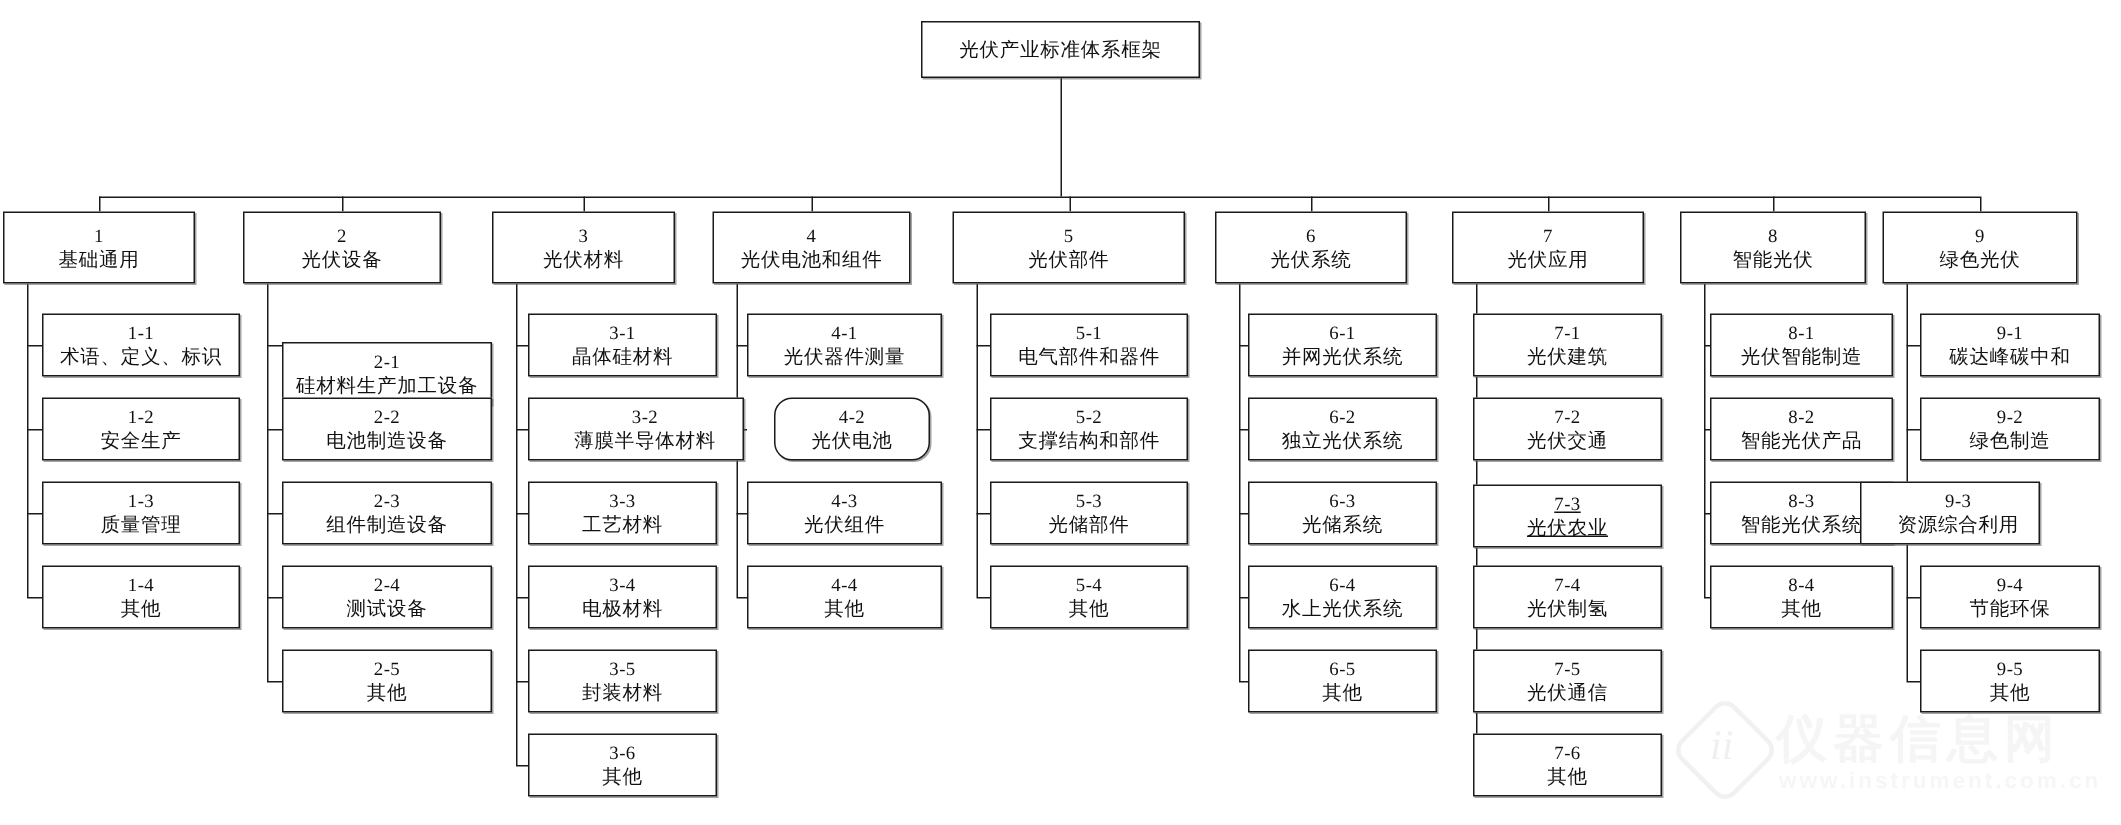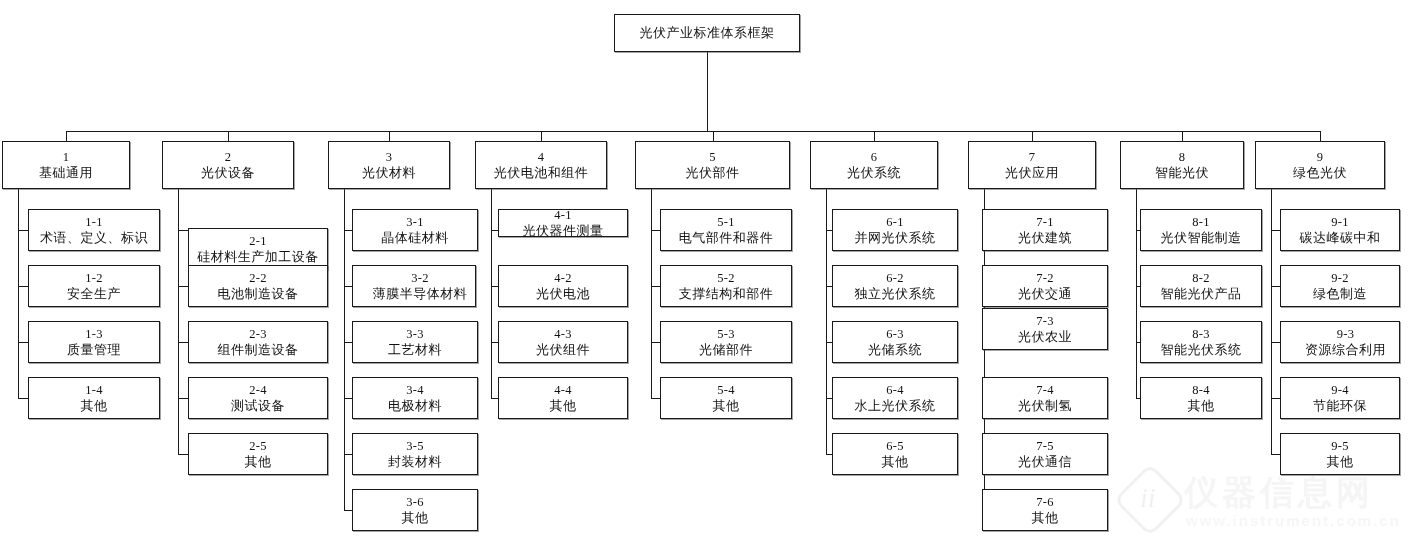--- a/index.html
+++ b/index.html
@@ -183,21 +183,21 @@
         <div class="code">3</div>
         <div class="label">光伏材料</div>
       </div>
       <div class="ln ln-v" style="left: 344px; top: 189px; width: 1px; height: 321px;"></div>
       <div class="ln ln-h" style="left: 344px; top: 230px; width: 8px; height: 1px;"></div>
       <div class="node" style="left: 352px; top: 209px; width: 126px; height: 42px;">
         <div class="code">3-1</div>
         <div class="label">晶体硅材料</div>
       </div>
       <div class="ln ln-h" style="left: 344px; top: 286px; width: 8px; height: 1px;"></div>
-      <div class="node" style="left: 352px; top: 265px; width: 124px; height: 42px; padding-left: 12px;">
+      <div class="node" style="left: 352px; top: 265px; width: 144px; height: 42px; padding-left: 12px;">
         <div class="code">3-2</div>
         <div class="label">薄膜半导体材料</div>
       </div>
       <div class="ln ln-h" style="left: 344px; top: 342px; width: 8px; height: 1px;"></div>
       <div class="node" style="left: 352px; top: 321px; width: 126px; height: 42px;">
         <div class="code">3-3</div>
         <div class="label">工艺材料</div>
       </div>
       <div class="ln ln-h" style="left: 344px; top: 398px; width: 8px; height: 1px;"></div>
       <div class="node" style="left: 352px; top: 377px; width: 126px; height: 42px;">
@@ -214,26 +214,26 @@
         <div class="code">3-6</div>
         <div class="label">其他</div>
       </div>
       <div class="ln ln-v" style="left: 541px; top: 131px; width: 1px; height: 10px;"></div>
       <div class="node" style="left: 475px; top: 141px; width: 132px; height: 48px;">
         <div class="code">4</div>
         <div class="label">光伏电池和组件</div>
       </div>
       <div class="ln ln-v" style="left: 491px; top: 189px; width: 1px; height: 209px;"></div>
       <div class="ln ln-h" style="left: 491px; top: 230px; width: 7px; height: 1px;"></div>
-      <div class="node" style="left: 498px; top: 209px; width: 130px; height: 28px;">
+      <div class="node" style="left: 498px; top: 209px; width: 130px; height: 42px;">
         <div class="code">4-1</div>
         <div class="label">光伏器件测量</div>
       </div>
       <div class="ln ln-h" style="left: 491px; top: 286px; width: 7px; height: 1px;"></div>
-      <div class="node" style="left: 498px; top: 265px; width: 130px; height: 42px;">
+      <div class="node" style="left: 516px; top: 265px; width: 104px; height: 42px; border-radius: 12px;">
         <div class="code">4-2</div>
         <div class="label">光伏电池</div>
       </div>
       <div class="ln ln-h" style="left: 491px; top: 342px; width: 7px; height: 1px;"></div>
       <div class="node" style="left: 498px; top: 321px; width: 130px; height: 42px;">
         <div class="code">4-3</div>
         <div class="label">光伏组件</div>
       </div>
       <div class="ln ln-h" style="left: 491px; top: 398px; width: 7px; height: 1px;"></div>
       <div class="node" style="left: 498px; top: 377px; width: 130px; height: 42px;">
@@ -307,21 +307,21 @@
       <div class="node" style="left: 982px; top: 209px; width: 126px; height: 42px; text-align: center;">
         <div class="code">7-1</div>
         <div class="label">光伏建筑</div>
       </div>
       <div class="ln ln-v" style="left: 984px; top: 286px; height: 1px;"></div>
       <div class="node" style="left: 982px; top: 265px; width: 126px; height: 42px;">
         <div class="code">7-2</div>
         <div class="label">光伏交通</div>
       </div>
       <div class="ln ln-v" style="left: 984px; top: 342px; height: 1px;"></div>
-      <div class="node" style="left: 982px; top: 308px; width: 126px; height: 42px;">
+      <div class="node" style="left: 982px; top: 323px; width: 126px; height: 42px; text-decoration: underline;">
         <div class="code">7-3</div>
         <div class="label">光伏农业</div>
       </div>
       <div class="ln ln-v" style="left: 984px; top: 398px; height: 1px;"></div>
       <div class="node" style="left: 982px; top: 377px; width: 126px; height: 42px;">
         <div class="code">7-4</div>
         <div class="label">光伏制氢</div>
       </div>
       <div class="ln ln-v" style="left: 984px; top: 454px; height: 1px;"></div>
       <div class="node" style="left: 982px; top: 433px; width: 126px; height: 42px;">
@@ -369,21 +369,21 @@
       <div class="node" style="left: 1280px; top: 209px; width: 120px; height: 42px;">
         <div class="code">9-1</div>
         <div class="label">碳达峰碳中和</div>
       </div>
       <div class="ln ln-h" style="left: 1271px; top: 286px; width: 9px; height: 1px;"></div>
       <div class="node" style="left: 1280px; top: 265px; width: 120px; height: 42px;">
         <div class="code">9-2</div>
         <div class="label">绿色制造</div>
       </div>
       <div class="ln ln-h" style="left: 1271px; top: 342px; width: 9px; height: 1px;"></div>
-      <div class="node" style="left: 1280px; top: 321px; width: 120px; height: 42px; padding-left: 11px;">
+      <div class="node" style="left: 1240px; top: 321px; width: 120px; height: 42px; padding-left: 11px;">
         <div class="code">9-3</div>
         <div class="label">资源综合利用</div>
       </div>
       <div class="ln ln-h" style="left: 1271px; top: 398px; width: 9px; height: 1px;"></div>
       <div class="node" style="left: 1280px; top: 377px; width: 120px; height: 42px;">
         <div class="code">9-4</div>
         <div class="label">节能环保</div>
       </div>
       <div class="ln ln-h" style="left: 1271px; top: 454px; width: 9px; height: 1px;"></div>
       <div class="node" style="left: 1280px; top: 433px; width: 120px; height: 42px;">

